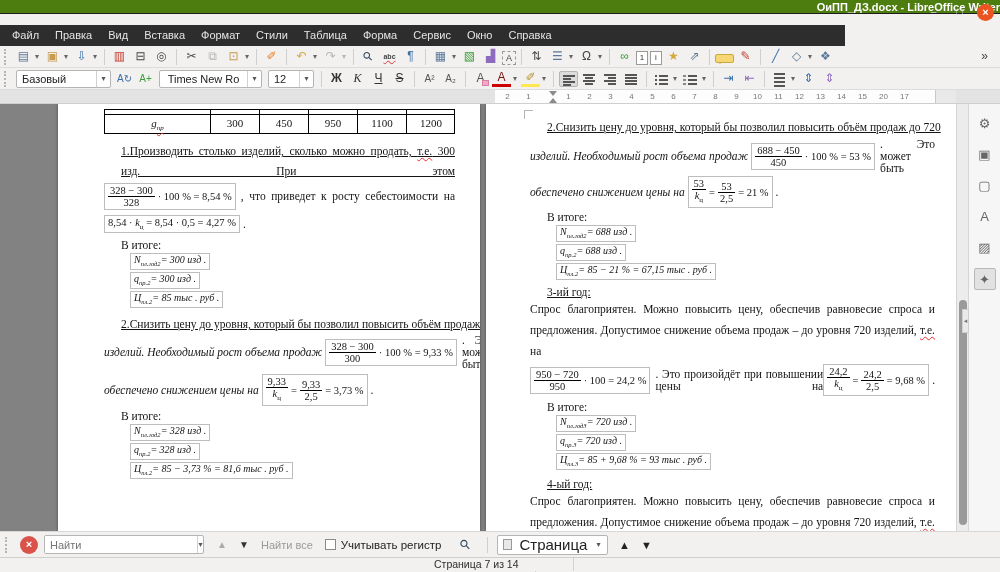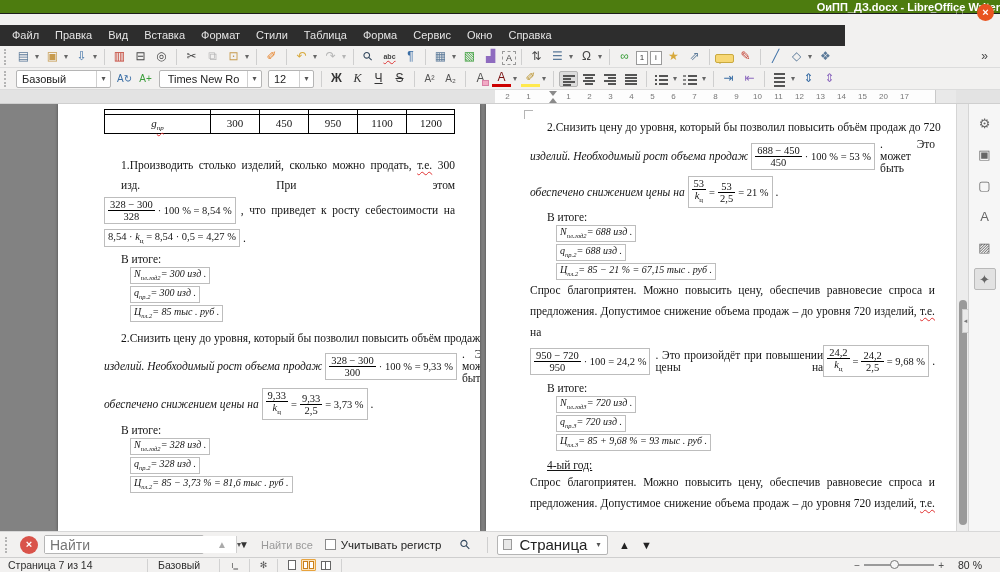--- a/index.html
+++ b/index.html
@@ -97,21 +97,21 @@
   .tcell{border-left:1px solid #000;flex:0 0 49px;text-align:center;line-height:17px;height:18px;}
   .tcell:first-child{border-left:none;}
   .tcell.thead{flex:0 0 105px;font-style:italic;}
   .sp{text-decoration:underline;text-decoration-style:wavy;text-decoration-color:#e03131;text-decoration-thickness:1px;text-underline-offset:2px;}
   sub.sp{font-size:7px;}
 
   .dh{margin-left:17px;text-decoration:underline;line-height:13px;}
   .dt{margin-left:17px;line-height:13px;}
   .jl{text-align:justify;text-align-last:justify;line-height:20px;white-space:nowrap;}
   .jl .run{white-space:normal;}
-  .ind{padding-left:17px;}
+  .ind{padding-left:17px;text-decoration:underline;}
   .fline{display:flex;align-items:center;}
   .fline .pre{white-space:nowrap;font-style:italic;}
   .fline .post{flex:1;text-align:justify;text-align-last:justify;padding-left:5px;}
   .fline .post2{padding-left:3px;}
   .fbox{display:inline-flex;align-items:center;border:1px solid #bdbdbd;padding:1px 3px;font-size:10.5px;gap:3px;white-space:nowrap;}
   .frac{display:inline-block;text-align:center;vertical-align:middle;line-height:11px;}
   .frac .num{display:block;border-bottom:1px solid #000;padding:0 2px;}
   .frac .den{display:block;padding:0 2px;}
   .itogo{margin-left:17px;line-height:12px;}
   .rrow{margin-left:26px;line-height:11.5px;margin-top:1.5px;}
@@ -128,36 +128,36 @@
   .sbicon.active{background:#e2e2e2;border:1px solid #b9b9b9;border-radius:2px;}
   .collapse{position:absolute;left:-7px;top:205px;width:7px;height:24px;background:#eaeaea;border:1px solid #cfcfcf;
             font-size:7px;line-height:22px;text-align:center;color:#777;}
 
   
   .findbar{position:absolute;left:0;top:531px;width:1000px;height:26px;background:#f2f1f0;border-top:1px solid #d8d8d8;
            display:flex;align-items:center;padding-left:3px;}
   .fclose{width:18px;height:18px;border-radius:50%;background:#d9534a;color:#fff;text-align:center;line-height:17px;
           font-size:11px;font-weight:bold;margin:0 6px;}
   .finput{display:flex;height:19px;border:1px solid #b5b5b5;border-radius:2px;background:#fff;width:160px;}
-  .finput input{border:none;outline:none;flex:1;font-size:14px;padding:0 5px;font-family:"Liberation Sans",sans-serif;}
+  .finput input{border:none;outline:none;flex:1;font-size:11px;padding:0 5px;font-family:"Liberation Sans",sans-serif;}
   .finput .cdd{width:16px;text-align:center;font-size:8px;color:#555;line-height:17px;border-left:1px solid #d0d0d0;}
   .fbtn{min-width:20px;text-align:center;font-size:10px;color:#333;margin:0 1px;}
   .fbtn.dis{color:#aaa;}
   .flabel{color:#9a9a9a;font-size:11px;margin:0 6px;}
   .fcheck{display:flex;align-items:center;gap:5px;margin:0 6px;color:#1d1d1d;font-size:11.5px;}
   .cbox{width:11px;height:11px;border:1px solid #8a8a8a;background:#fff;}
   .navcombo{display:flex;align-items:center;height:20px;border:1px solid #b5b5b5;border-radius:2px;background:#fff;margin:0 5px;padding:0 2px;}
   .navcombo .pgicon{width:9px;height:11px;border:1px solid #9a9a9a;background:#e8e8e8;margin:0 3px;}
   .navcombo .cval{padding:0 4px;font-size:15px;}
   .navcombo .cdd{width:14px;text-align:center;font-size:8px;color:#555;}
   .fnav{font-size:11px;color:#222;min-width:22px;text-align:center;}
 
   
   .statusbar{position:absolute;left:0;top:557px;width:1000px;height:15px;background:#f2f1f0;border-top:1px solid #cfcfcf;
-             display:flex;align-items:center;font-size:10.5px;color:#2e2e2e;}
+             display:flex;align-items:center;font-size:10.5px;color:#2e2e2e;flex-direction:column;}
   .sseg{padding:0 8px;height:13px;line-height:13px;border-right:1px solid #d2d2d2;white-space:nowrap;}
   .s-page{width:148px;} .s-words{width:217px;} .s-style{width:72px;padding-left:10px;} .s-lang{width:190px;padding-left:45px;}
   .s-sel{width:30px;text-align:center;font-size:8px;color:#555;} .s-save{width:28px;text-align:center;font-size:9px;color:#555;}
   .s-views{width:64px;display:flex;align-items:center;justify-content:center;gap:5px;}
   .vi{width:8px;height:10px;border:1px solid #666;background:#fff;}
   .vi2{display:flex;gap:1px;padding:1px;border-radius:1px;background:#fbe3bb;border:1px solid #e8a33d;}
   .vi2 i{display:block;width:5px;height:8px;border:1px solid #c87f1b;background:#fff;}
   .vi3{display:flex;}
   .vi3 i{display:block;width:5px;height:9px;border:1px solid #666;background:#fff;}
   .vi3 i+i{border-left:none;}
@@ -385,21 +385,21 @@
           <div class="tcell thead"><i>g</i><sub class="sp">пр</sub></div>
           <div class="tcell">300</div>
             <div class="tcell">450</div>
             <div class="tcell">950</div>
             <div class="tcell">1100</div>
             <div class="tcell">1200</div>
         </div>
       </div>
 
 
-      <div class="jl ind" style="margin-top:21px;">
+      <div class="jl ind" style="margin-top:7px;">
         <span class="run">1.Производить столько изделий, сколько можно продать, </span><span class="run sp">т.е.</span><span class="run"> 300 изд. При этом</span>
       </div>
 
       <div class="fline" style="height:30px;">
         <span class="fbox">
           <span class="frac">
               <span class="num">328 − 300</span>
               <span class="den">328</span>
             </span>
           <span>· 100 % = 8,54 %</span>
@@ -507,20 +507,21 @@
       <div class="rrow">
           <span class="rbox"><span class="fvar">N</span><sub>пл.год2</sub><span>= 688 изд .</span></span>
         </div>
         <div class="rrow">
           <span class="rbox"><span class="fvar">q</span><sub>пр.2</sub><span>= 688 изд .</span></span>
         </div>
         <div class="rrow">
           <span class="rbox"><span class="fvar">Ц</span><sub>пл.2</sub><span>= 85 − 21 % = 67,15 тыс . руб .</span></span>
         </div>
 
+      <div class="dh" style="margin-top:6px;">3-ий год:</div>
       <div class="jl" style="line-height:21px;">Спрос благоприятен. Можно повысить цену, обеспечив равновесие спроса и</div>
       <div class="jl" style="line-height:21px;">
         <span class="run">предложения. Допустимое снижение объема продаж – до уровня 720 изделий, </span><span class="run sp">т.е.</span><span class="run"> на</span>
       </div>
 
       <div class="fline" style="height:36px;">
         <span class="fbox">
           <span class="frac">
               <span class="num">950 − 720</span>
               <span class="den">950</span>

